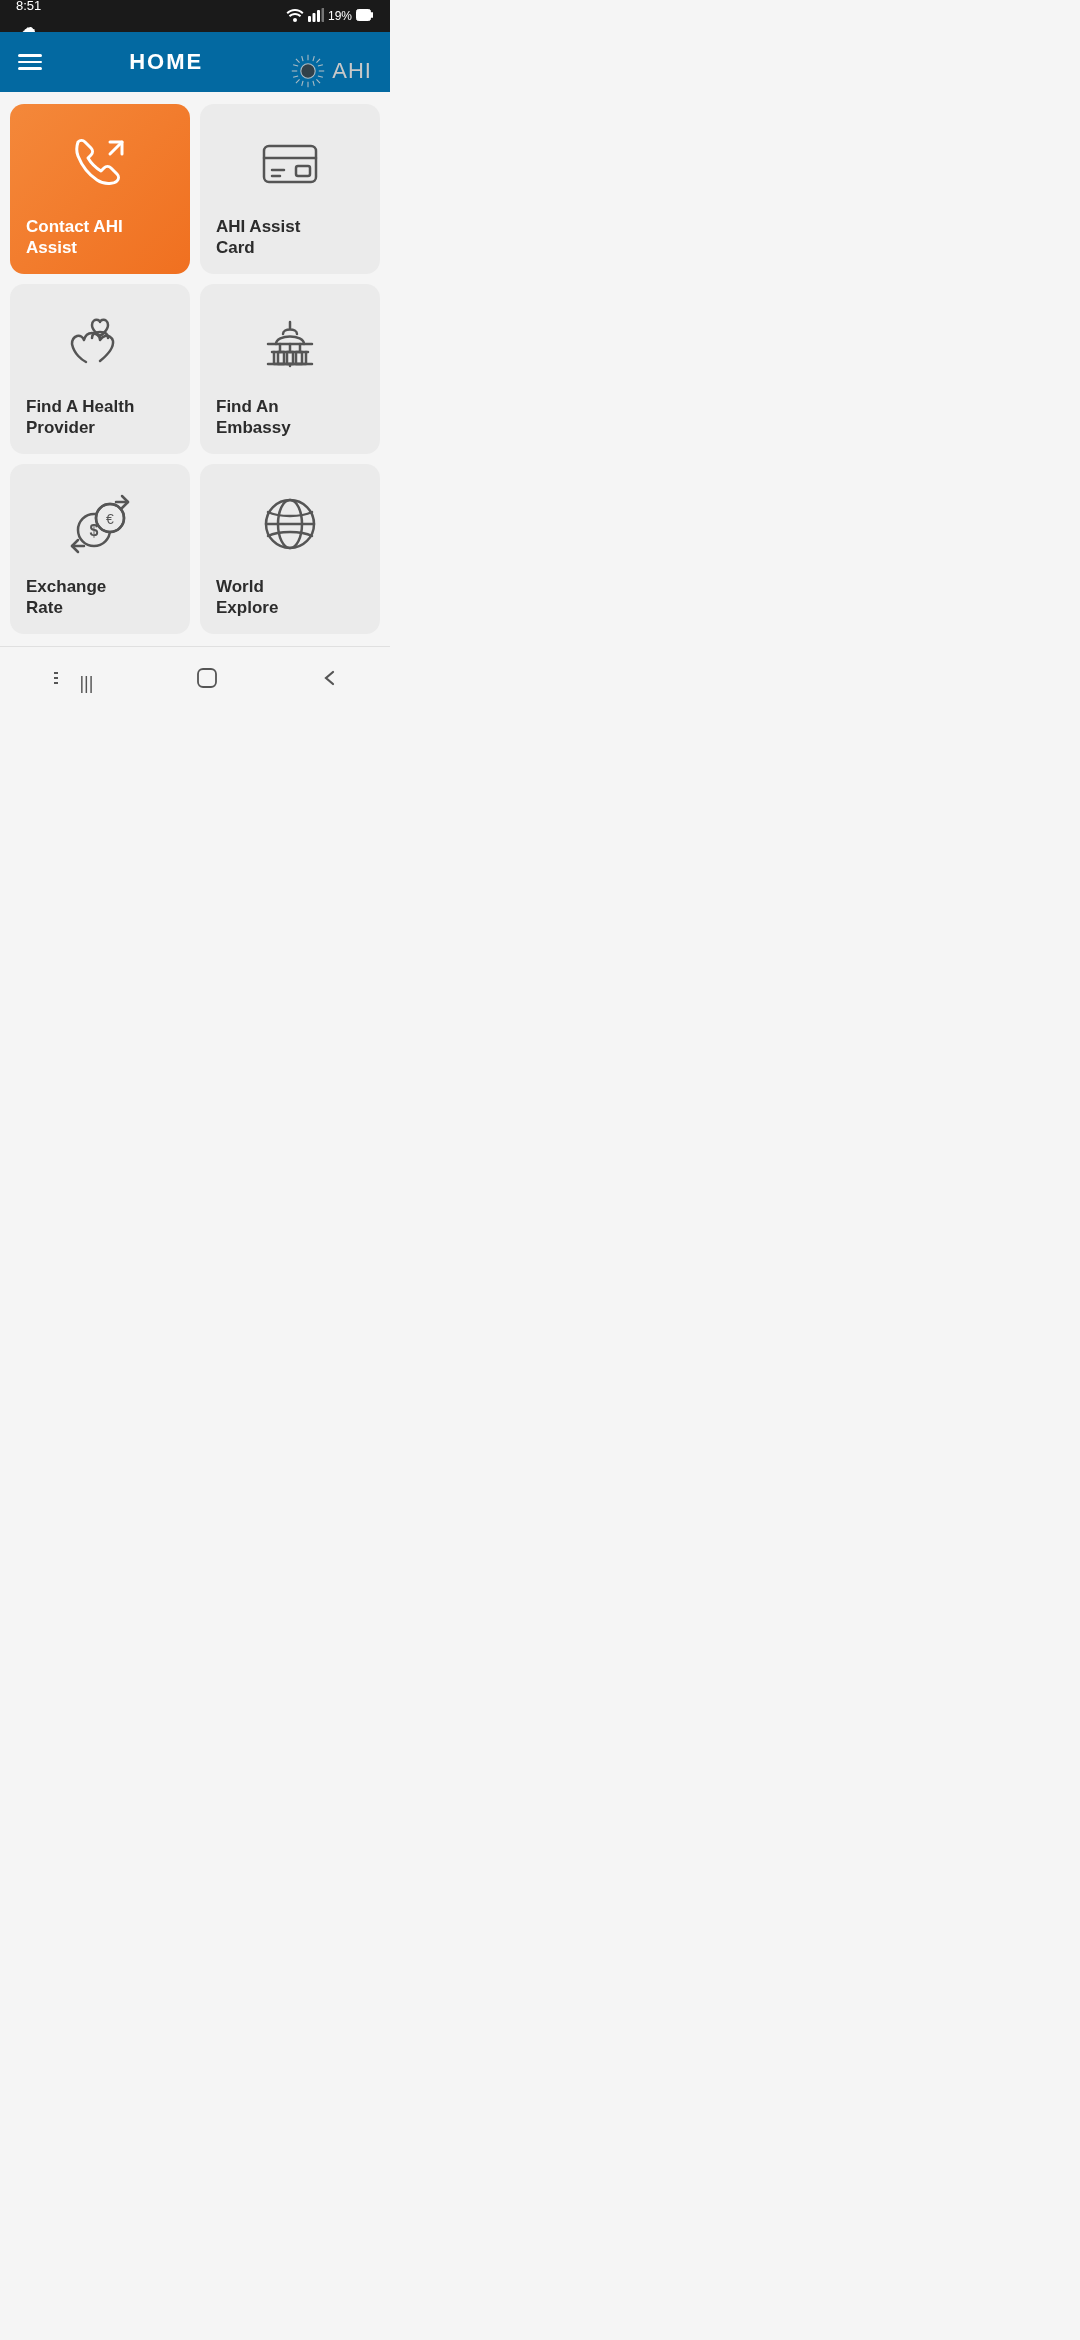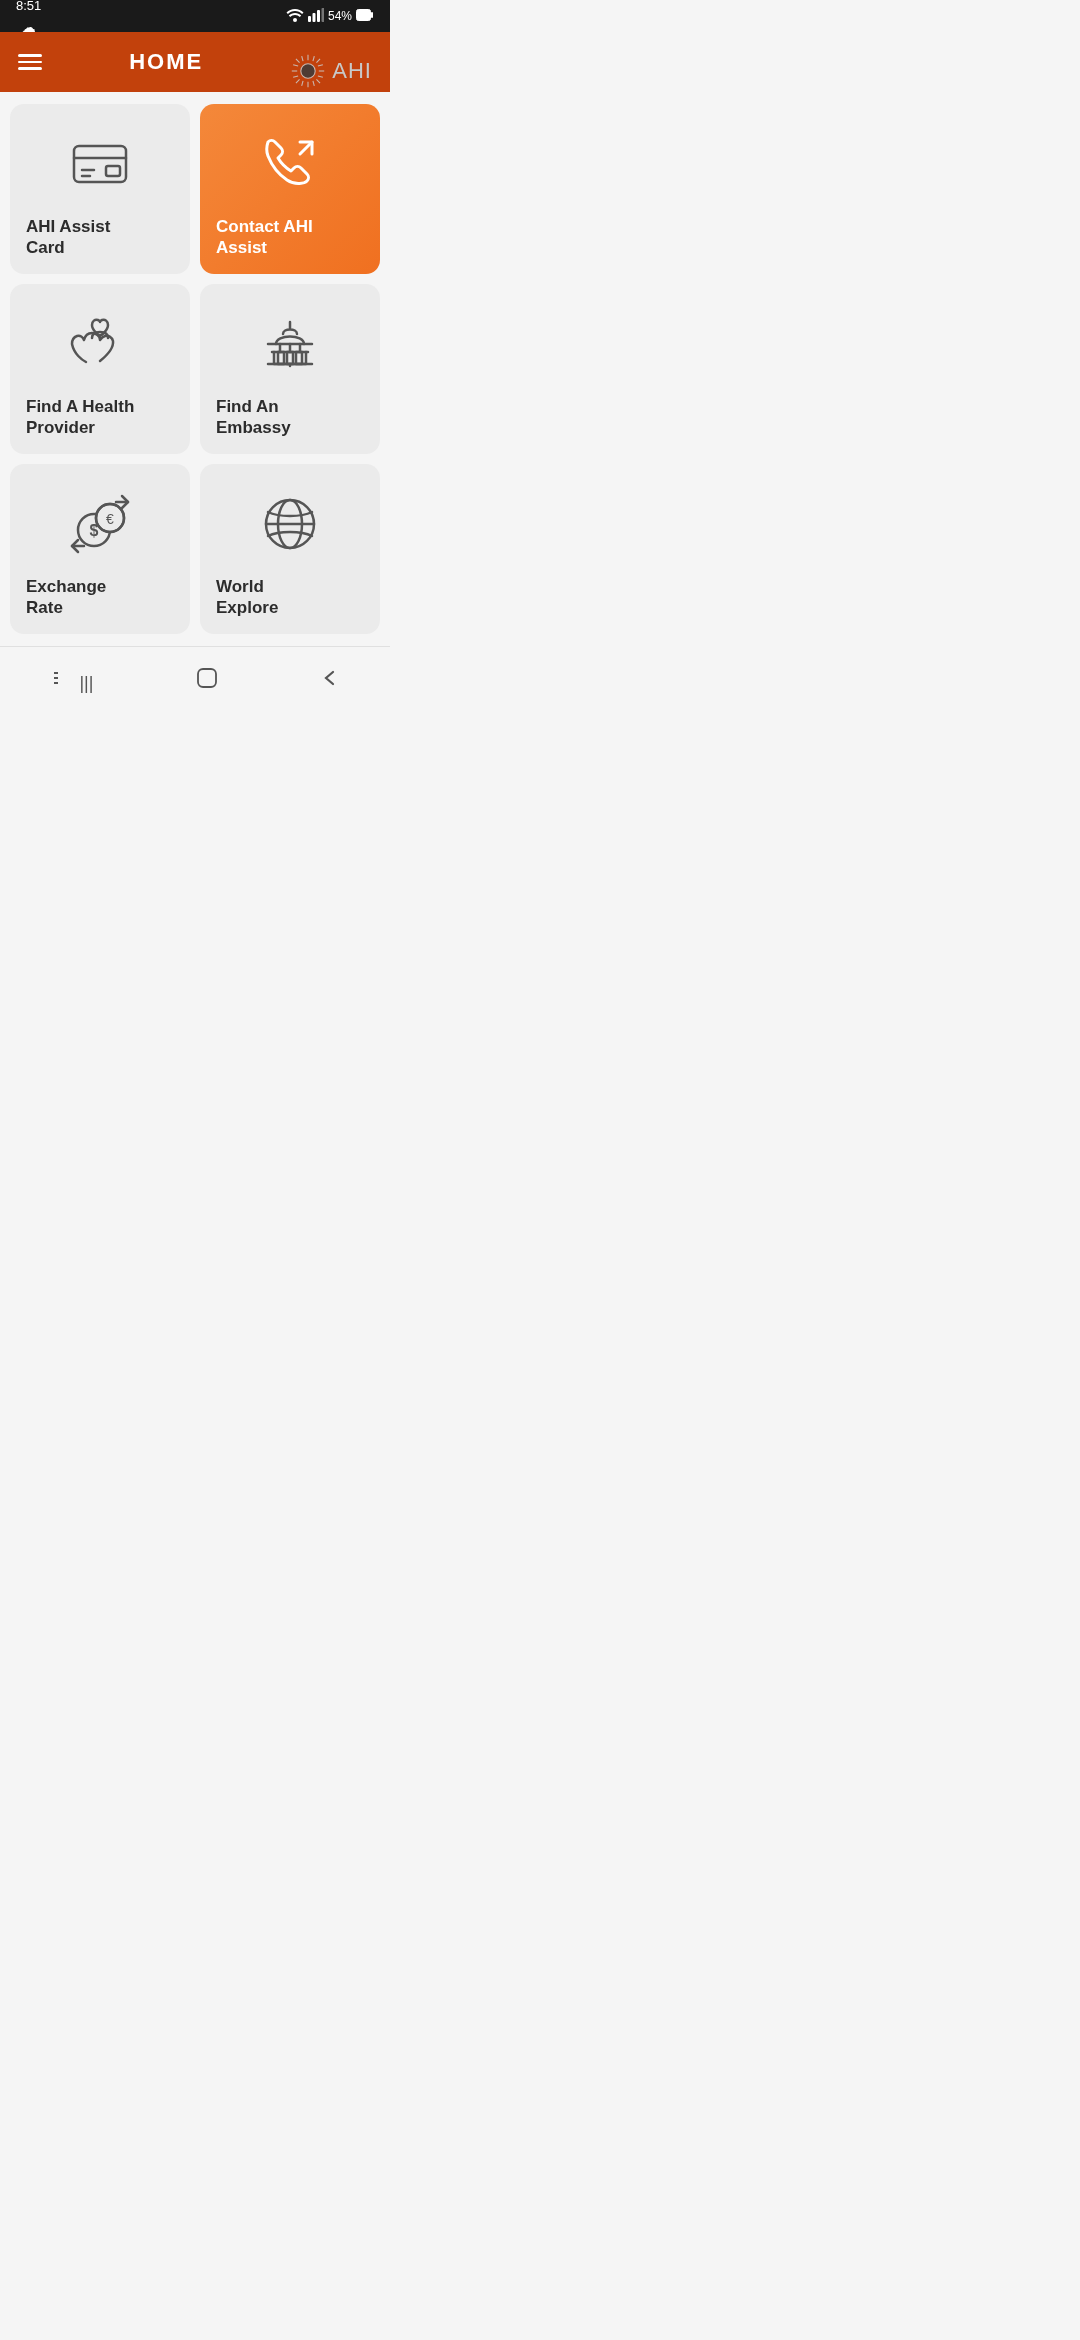--- a/index.html
+++ b/index.html
@@ -25,21 +25,21 @@
       height: 32px;
       font-size: 13px;
       font-weight: 500;
     }
     .status-left { display: flex; align-items: center; gap: 6px; flex-direction: column; }
     .status-right { display: flex; align-items: center; gap: 4px; font-size: 12px; }
     .cloud-icon { font-size: 14px; }
 
     
     .header {
-      background: #c2410c;
+      background: #0369a1;
       color: white;
       display: flex;
       justify-content: space-between;
       align-items: center;
       padding: 26px 18px;
       height: 60px;
     }
     .header-menu { display: flex; flex-direction: column; gap: 4px; cursor: pointer; }
     .header-menu span {
       display: block;
@@ -156,21 +156,21 @@
       </svg>
     </span>
     <span>
       <svg width="16" height="14" viewBox="0 0 16 14" fill="white">
         <rect x="0" y="8" width="3" height="6" rx="1"></rect>
         <rect x="4.5" y="5" width="3" height="9" rx="1"></rect>
         <rect x="9" y="2" width="3" height="12" rx="1"></rect>
         <rect x="13.5" y="0" width="3" height="14" rx="1" opacity="0.4"></rect>
       </svg>
     </span>
-    <span>54%</span>
+    <span>19%</span>
     <span>
       <svg width="18" height="12" viewBox="0 0 18 12" fill="white">
         <rect x="0.5" y="0.5" width="14" height="11" rx="2" stroke="white" fill="white"></rect>
         <rect x="15" y="3" width="2" height="6" rx="1" fill="white"></rect>
       </svg>
     </span>
   </div>
 </div>
 
 <div class="header">
@@ -202,42 +202,42 @@
         <line x1="25.5" y1="9" x2="27" y2="3.5"></line>
         <circle cx="20" cy="20" r="8" stroke="#ccc" stroke-width="1.2" fill="#3a3a3a"></circle>
       </g>
     </svg>
     <span class="logo-text">AHI</span>
   </div>
 </div>
 
 <div class="grid">
 
+  <div class="card orange">
+    <div class="card-icon">
+      <svg viewBox="0 0 72 72" fill="none" stroke="white" stroke-width="3" stroke-linecap="round" stroke-linejoin="round">
+        <path d="M14 14c2-2 5-2 7 0l6 6c2 2 2 5 0 7l-3 3c3 5 8 10 13 13l3-3c2-2 5-2 7 0l6 6c2 2 2 5 0 7C51 55 42 58 33 52 24 46 18 38 14 28c-2-5-1-11 0-14z"></path>
+        <path d="M46 14h12M58 14v12" stroke-width="3"></path>
+        <line x1="46" y1="26" x2="58" y2="14" stroke-width="3"></line>
+      </svg>
+    </div>
+    <div class="card-label">Contact AHI<br>Assist</div>
+  </div>
+
   <div class="card gray">
     <div class="card-icon">
       <svg viewBox="0 0 72 72" fill="none" stroke="#555" stroke-width="2.5" stroke-linecap="round" stroke-linejoin="round">
         <rect x="10" y="18" width="52" height="36" rx="5"></rect>
         <line x1="10" y1="30" x2="62" y2="30"></line>
         <rect x="42" y="38" width="14" height="10" rx="2"></rect>
         <line x1="18" y1="42" x2="30" y2="42"></line>
         <line x1="18" y1="48" x2="26" y2="48"></line>
       </svg>
     </div>
     <div class="card-label">AHI Assist<br>Card</div>
-  </div>
-
-  <div class="card orange">
-    <div class="card-icon">
-      <svg viewBox="0 0 72 72" fill="none" stroke="white" stroke-width="3" stroke-linecap="round" stroke-linejoin="round">
-        <path d="M14 14c2-2 5-2 7 0l6 6c2 2 2 5 0 7l-3 3c3 5 8 10 13 13l3-3c2-2 5-2 7 0l6 6c2 2 2 5 0 7C51 55 42 58 33 52 24 46 18 38 14 28c-2-5-1-11 0-14z"></path>
-        <path d="M46 14h12M58 14v12" stroke-width="3"></path>
-        <line x1="46" y1="26" x2="58" y2="14" stroke-width="3"></line>
-      </svg>
-    </div>
-    <div class="card-label">Contact AHI<br>Assist</div>
   </div>
 
 
   <div class="card gray">
     <div class="card-icon">
       <svg viewBox="0 0 72 72" fill="none" stroke="#555" stroke-width="2.5" stroke-linecap="round" stroke-linejoin="round">
 
         <path d="M22 54c-4-2-12-8-14-18 0-4 2-7 5-8s6 1 7 4c1-4 4-7 8-7s8 3 8 7c0 0 2-3 5-4s7 1 8 5c1 8-8 16-13 20"></path>
         <path d="M28 30c0-3 2-6 8-6s8 3 8 6"></path>
 

